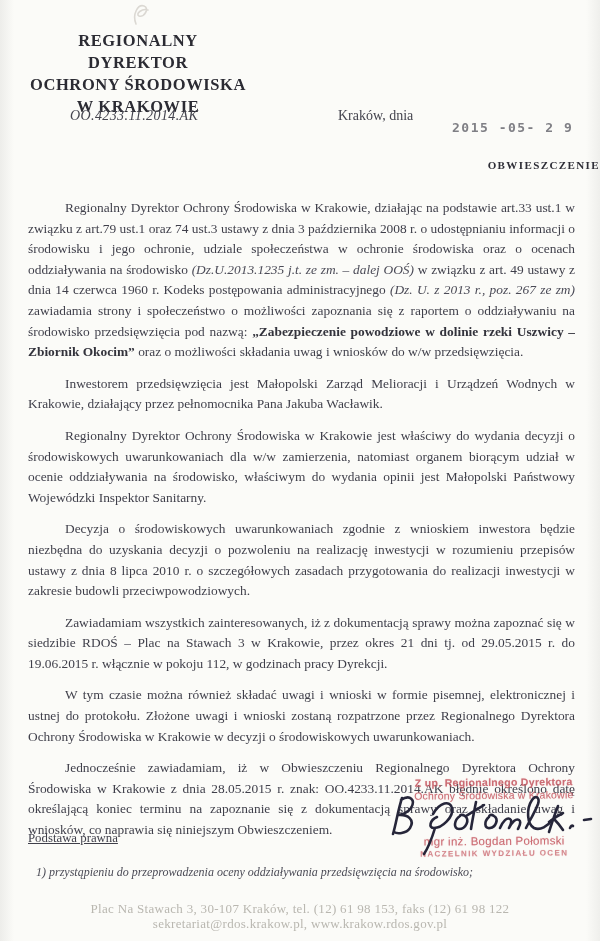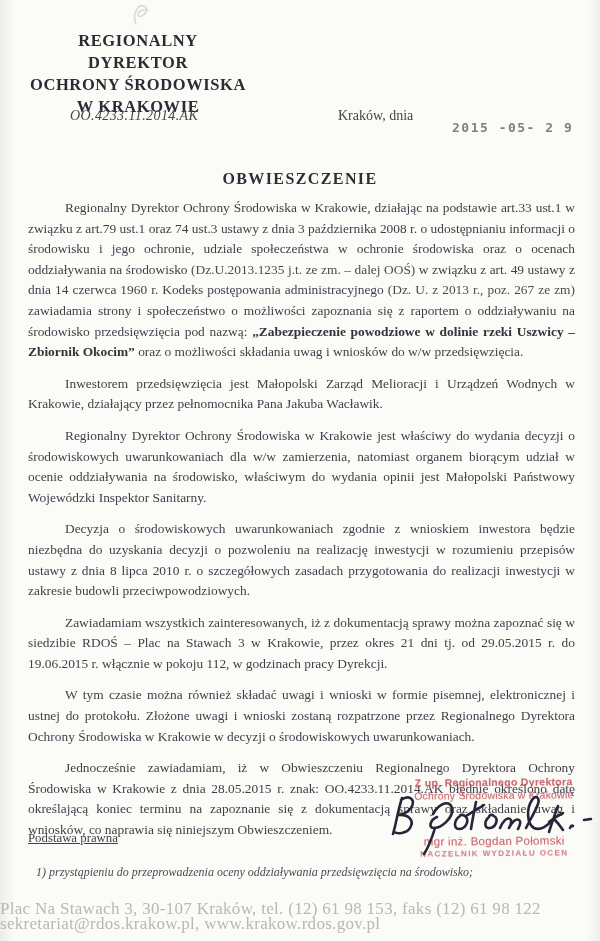--- a/index.html
+++ b/index.html
@@ -22,30 +22,30 @@
   }
   .ref-row{position:absolute;left:0;top:108px;width:600px;font-size:14px;}
   .ref-number{position:absolute;left:70px;top:0;letter-spacing:0.4px;color:#44444e;font-style:italic;}
   .place-date{position:absolute;left:338px;top:0;color:#44444e;}
   .date-stamp{
     position:absolute;left:452px;top:12px;
     font-family:"DejaVu Sans Mono",monospace;
     font-size:13px;color:#7f7f85;letter-spacing:1.5px;font-weight:bold;
   }
   .doc-title{
-    position:absolute;left:0;top:170px;width:600px;text-align:center;
-    font-weight:bold;font-size:16px;letter-spacing:1.4px;color:#2e2e37;
+    position:absolute;left:0;top:159px;width:600px;text-align:right;
+    font-weight:bold;font-size:11px;letter-spacing:1.4px;color:#2e2e37;
   }
   
   .body-text{
     position:absolute;left:28px;top:198px;width:547px;
     font-size:13.4px;line-height:20.6px;text-align:justify;
   }
   .body-text p{margin:0 0 11px 0;text-indent:37px;}
-  .seg-i{color:#4b4b57;margin-top:32px;}
+  .seg-i{font-style:italic;color:#4b4b57;margin-top:32px;}
   .seg-b{font-weight:bold;color:#33333c;}
   .seg-u{text-decoration:underline;}
   
   .stamp{
     position:absolute;left:398px;top:776px;width:192px;
     color:#c65a63;text-align:center;transform:rotate(-0.5deg);
     font-family:"Liberation Sans",sans-serif;
     text-shadow:0 0 1px rgba(198,90,99,0.45);
     opacity:0.88;
   }
@@ -57,22 +57,22 @@
   
   .legal{
     position:absolute;left:28px;top:830px;width:547px;
     font-size:12px;line-height:16.5px;color:#4a4a55;
   }
   .legal-heading{text-decoration:underline;font-size:12.8px;color:#3f3f4a;}
   .legal-body{font-style:italic;margin-top:1px;}
   .legal-item{font-style:italic;margin-top:17px;padding-left:8px;}
   
   .footer{
-    position:absolute;left:0;top:901px;width:600px;text-align:left;
-    font-size:17px;line-height:15px;color:#b9b7b0;letter-spacing:0.3px;
+    position:absolute;left:0;top:901px;width:600px;text-align:center;
+    font-size:13px;line-height:15px;color:#b9b7b0;letter-spacing:0.3px;
   }
   .pencil-mark{position:absolute;left:118px;top:0;width:50px;height:28px;opacity:0.55;}
 </style>
 </head>
 <body>
 
 <div class="page">
 
   <svg class="pencil-mark" viewBox="0 0 50 28">
     <path d="M18,24 C14,14 20,4 26,6 C32,8 26,18 21,16 C17,14 24,8 30,10" fill="none" stroke="#c2bdb5" stroke-width="1.6" stroke-linecap="round"></path>

